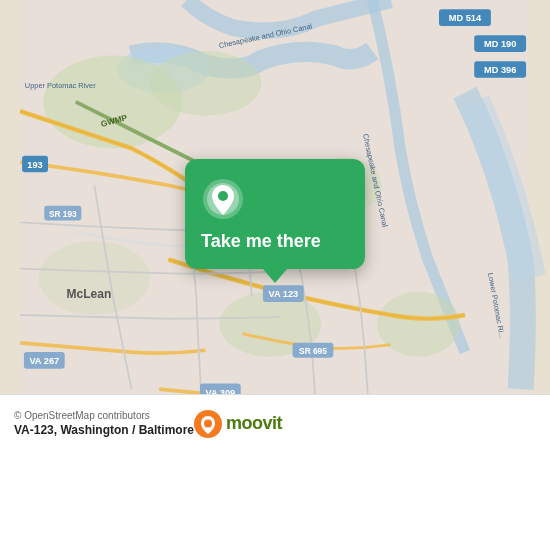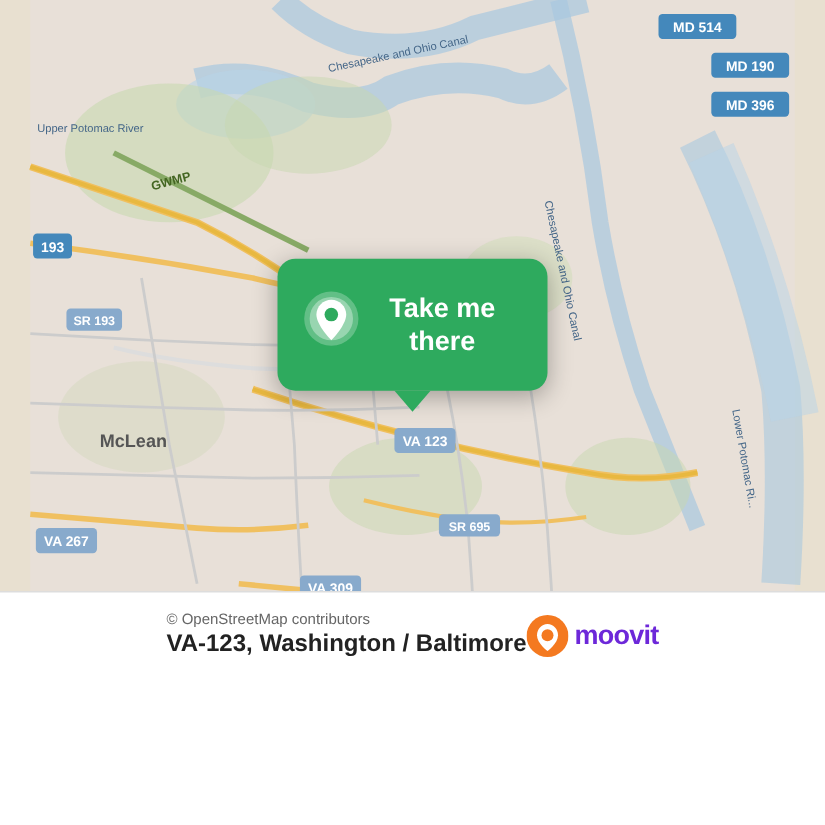--- a/index.html
+++ b/index.html
@@ -25,74 +25,74 @@
       width: 100%; height: 100%;
     }
 
     
     #bottom-bar {
       position: absolute;
       bottom: 0; left: 0; right: 0;
       background: white;
       padding: 10px 14px 12px 14px;
       display: flex;
-      justify-content: center;
+      justify-content: flex-start;
       align-items: center;
       border-top: 1px solid #ddd;
       height: 60px;
     }
 
     #bottom-left {
       display: flex;
       flex-direction: column;
     }
 
     #attribution {
       font-size: 10px;
       color: #666;
     }
 
     #location-label {
-      font-size: 16px;
+      font-size: 12px;
       font-weight: bold;
       color: #222;
       margin-top: 2px;
     }
 
     #moovit-logo {
       display: flex;
       align-items: center;
       gap: 4px;
     }
 
     #moovit-icon {
       width: 28px;
       height: 28px;
     }
 
     #moovit-text {
       font-size: 18px;
       font-weight: bold;
-      color: #6d28d9;
+      color: #4d7c0f;
       letter-spacing: -0.5px;
     }
 
     
     #popup-card {
       position: absolute;
       left: 50%;
       top: 50%;
       transform: translate(-50%, -62%);
       background: #2eaa5e;
       border-radius: 12px;
       width: 180px;
       padding: 18px 16px 16px 16px;
       display: flex;
-      flex-direction: row;
-      align-items: center;
+      flex-direction: column;
+      align-items: flex-start;
       box-shadow: 0 4px 16px rgba(0,0,0,0.3);
       cursor: pointer;
     }
 
     #pin-icon {
       width: 44px;
       height: 44px;
       margin-bottom: 10px;
     }
 

